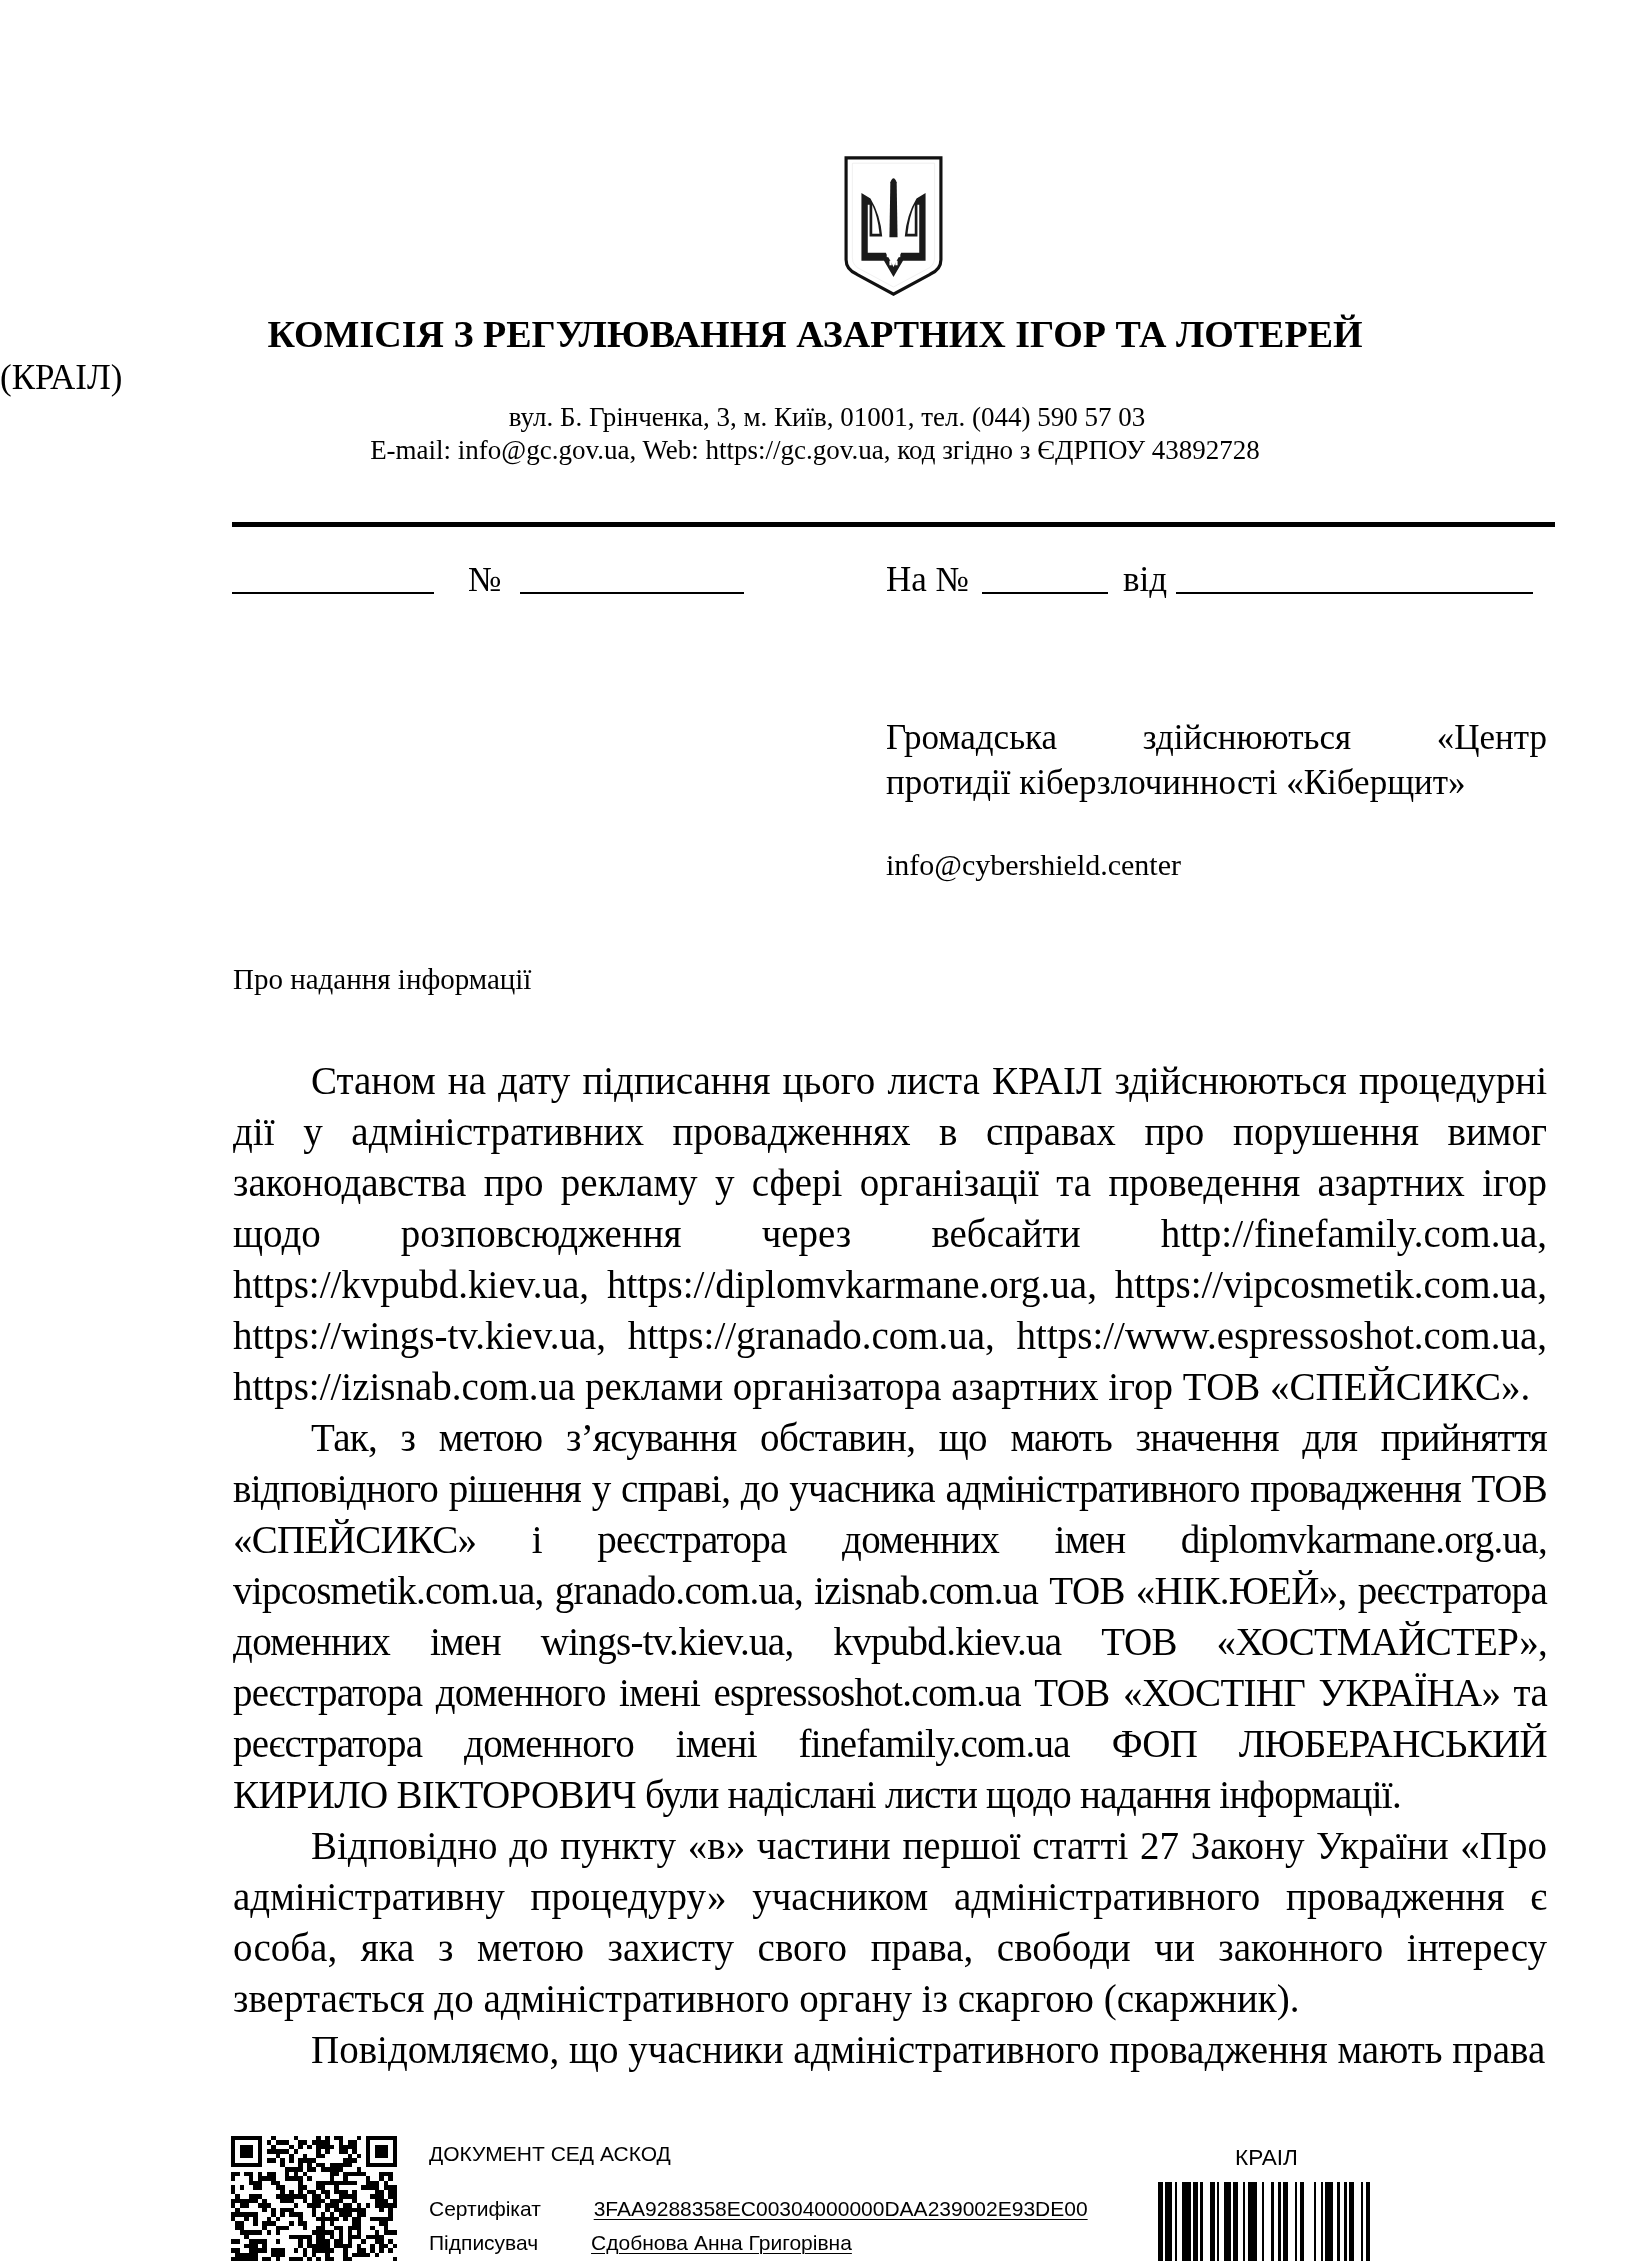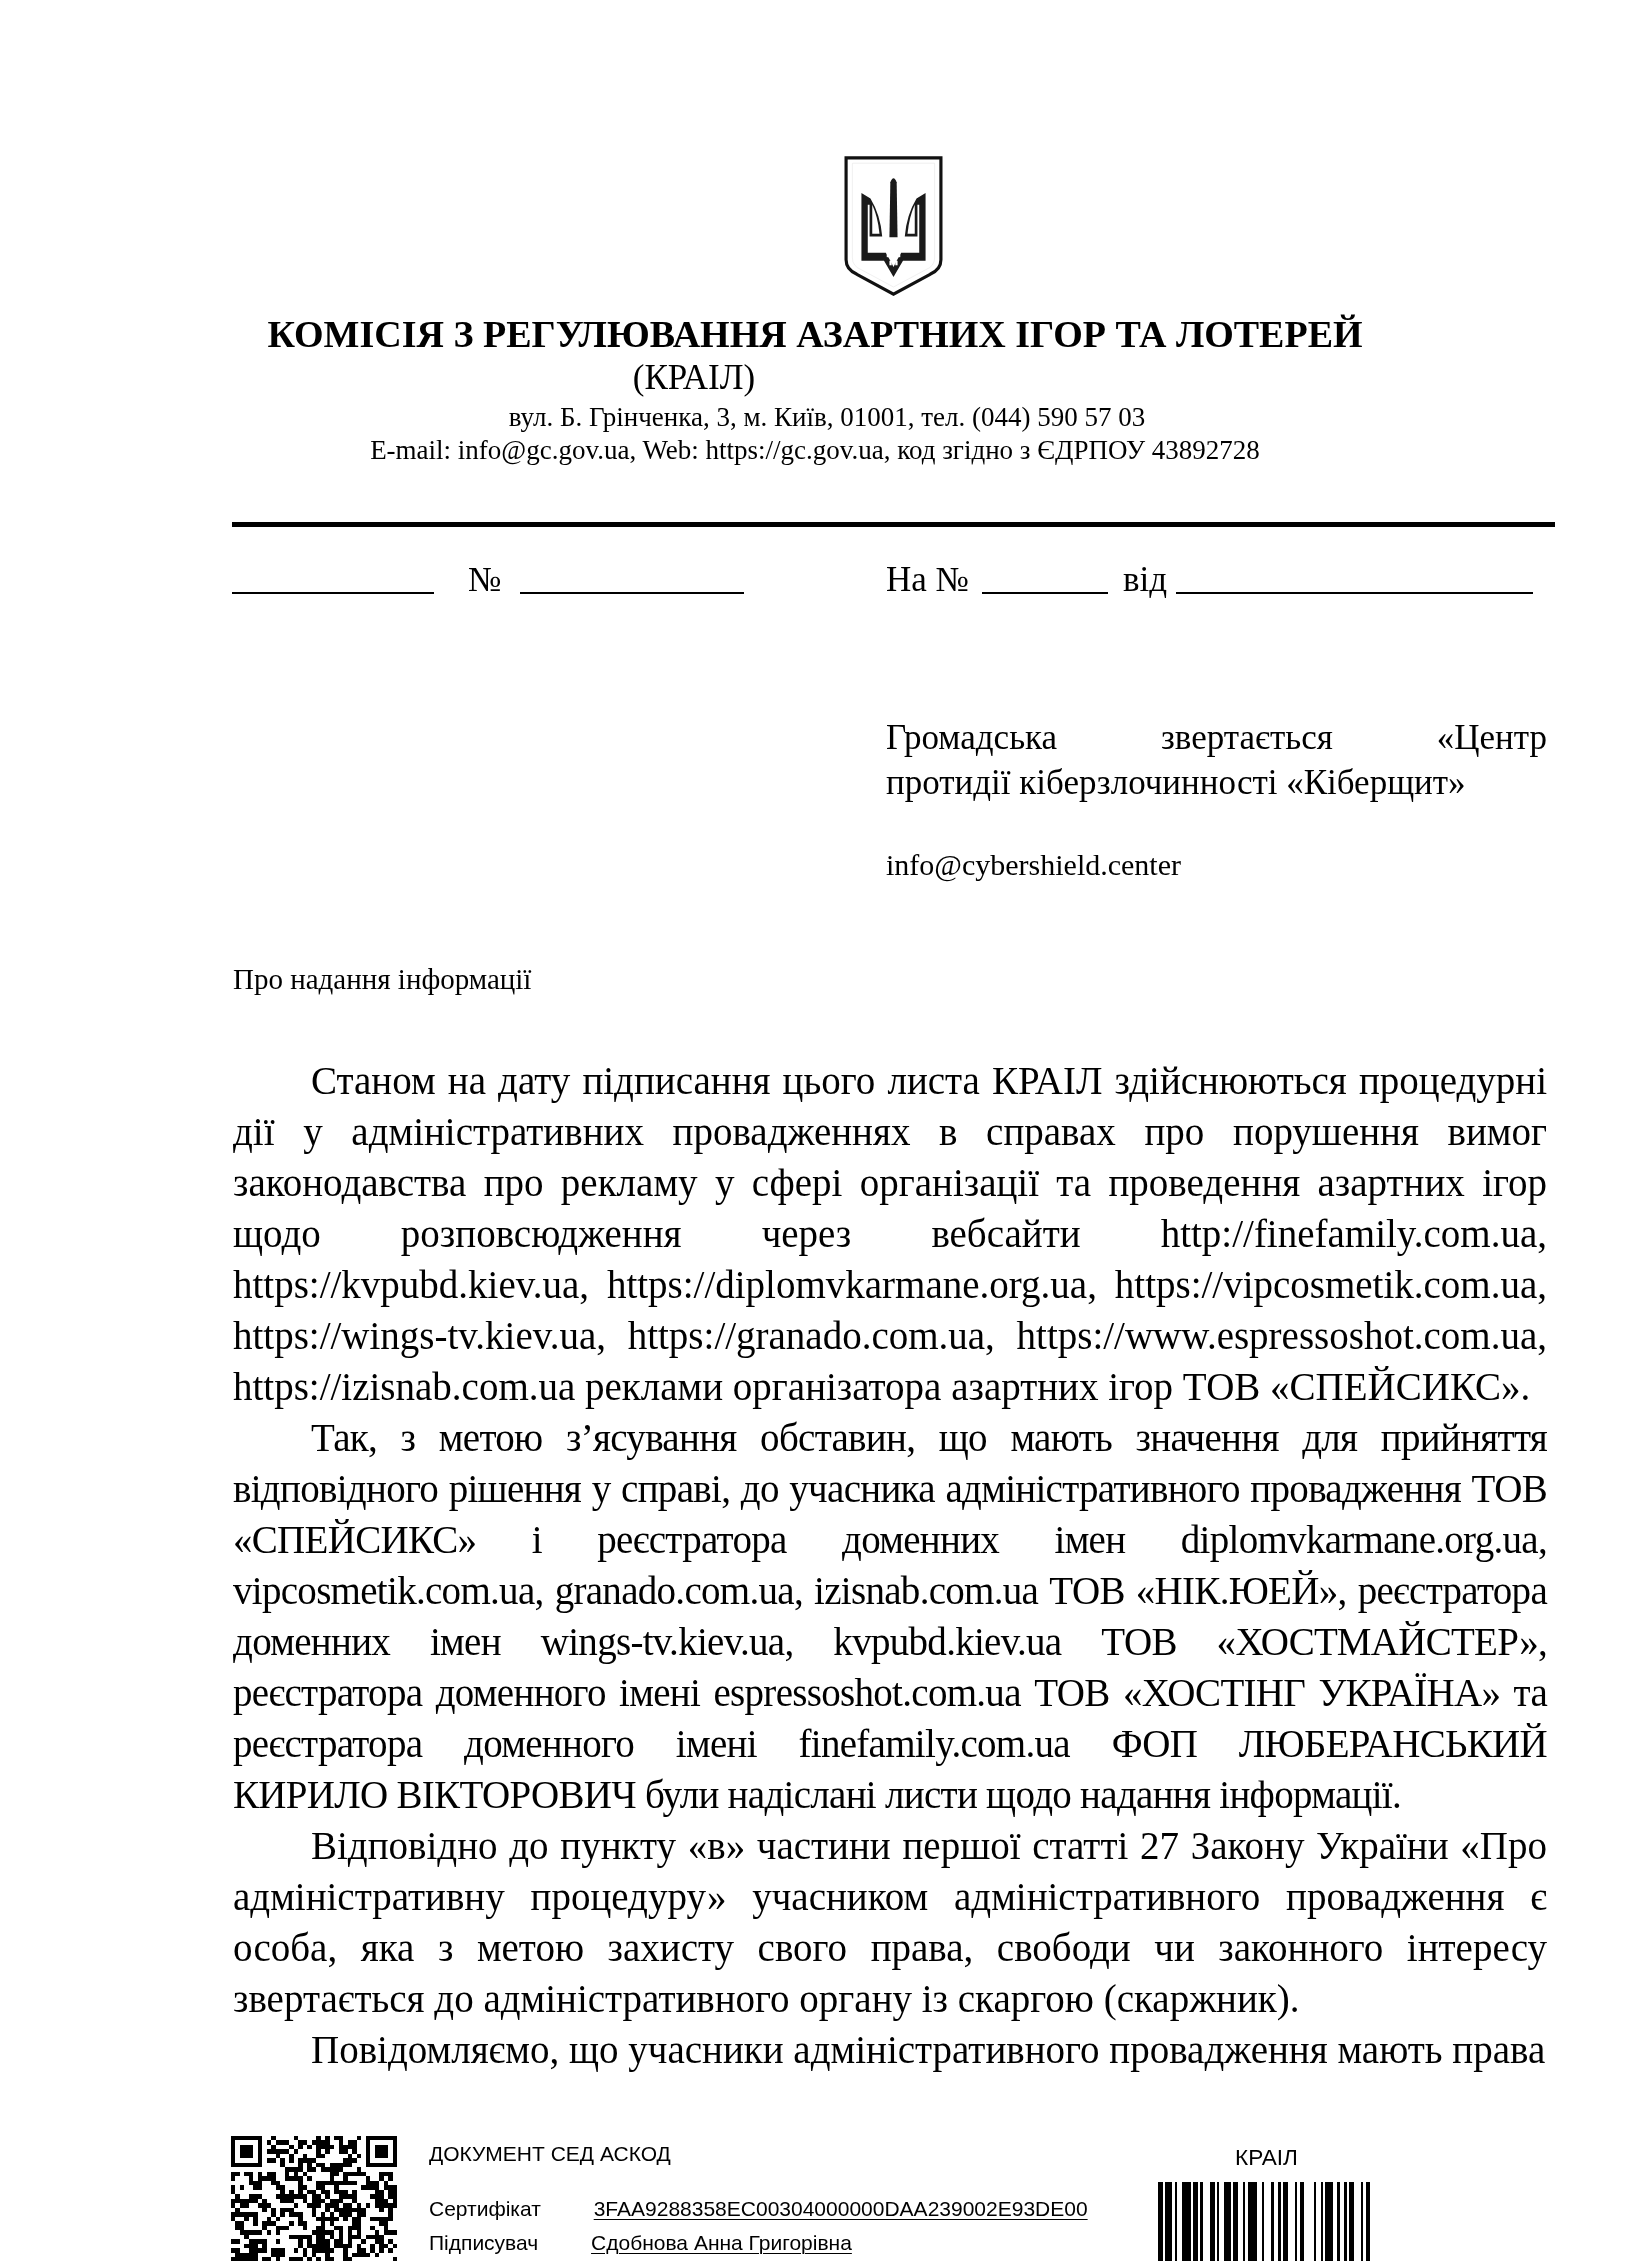--- a/index.html
+++ b/index.html
@@ -4,21 +4,21 @@
 <style>
   html, body { margin: 0; padding: 0; background: #ffffff; }
   body { width: 1630px; height: 2338px; position: relative; overflow: hidden; color: #000; }
   .serif { font-family: "Liberation Serif", "DejaVu Serif", serif; }
   .sans  { font-family: "Liberation Sans", "DejaVu Sans", sans-serif; }
   .abs { position: absolute; }
 
   
   #coat { left: 844px; top: 156px; width: 99px; height: 140px; }
   #org-title { left: 0; width: 1630px; top: 312px; text-align: center; font-weight: bold; font-size: 38px; line-height: 45px; }
-  #org-abbr  { left: 0; width: 1388px; top: 357px; text-align: center; font-size: 35px; line-height: 41px; }
+  #org-abbr  { left: 0; width: 1388px; top: 357px; text-align: left; font-size: 35px; line-height: 41px; }
   #org-addr  { left: 0; width: 1630px; top: 401px; text-align: center; font-size: 27px; line-height: 33px; padding-left: 12px; }
   #org-contacts { left: 0; width: 1630px; top: 434px; text-align: center; font-size: 27px; line-height: 33px; }
   #rule { left: 232px; top: 522px; width: 1323px; height: 4.5px; background: #000; }
 
   
   .ref { font-size: 35px; line-height: 41px; top: 559px; }
   .blank { position: absolute; height: 1.8px; background: #000; top: 592px; }
 
   
   #recipient { left: 886px; top: 715px; width: 661px; font-size: 35px; line-height: 45px; text-align: justify; text-align-last: justify; }
@@ -72,21 +72,21 @@
 <div class="blank" style="left:232px;width:202px"></div>
 <div class="abs serif ref" style="left:468px">№</div>
 <div class="blank" style="left:520px;width:224px"></div>
 <div class="abs serif ref" style="left:886px">На №</div>
 <div class="blank" style="left:982px;width:126px"></div>
 <div class="abs serif ref" style="left:1123px">від</div>
 <div class="blank" style="left:1176px;width:357px"></div>
 
 <div id="recipient" class="abs serif">
   <span>Громадська</span>
-  <span>звертається</span>
+  <span>здійснюються</span>
   <span>«Центр</span>
 </div>
 <div id="recipient-line2" class="abs serif">протидії кіберзлочинності «Кіберщит»</div>
 <div id="recipient-email" class="abs serif">info@cybershield.center</div>
 
 <div id="subject" class="abs serif">Про надання інформації</div>
 
 <div id="body" class="abs serif">
   <p>Станом на дату підписання цього листа КРАІЛ здійснюються процедурні дії у адміністративних провадженнях в справах про порушення вимог законодавства про рекламу у сфері організації та проведення азартних ігор щодо розповсюдження через вебсайти http://finefamily.com.ua, https://kvpubd.kiev.ua, https://diplomvkarmane.org.ua, https://vipcosmetik.com.ua, https://wings-tv.kiev.ua, https://granado.com.ua, https://www.espressoshot.com.ua, https://izisnab.com.ua реклами організатора азартних ігор ТОВ «СПЕЙСИКС».</p>
   <p class="tight">Так, з метою з’ясування обставин, що мають значення для прийняття відповідного рішення у справі, до учасника адміністративного провадження ТОВ «СПЕЙСИКС» і реєстратора доменних імен diplomvkarmane.org.ua, vipcosmetik.com.ua, granado.com.ua, izisnab.com.ua ТОВ «НІК.ЮЕЙ», реєстратора доменних імен wings-tv.kiev.ua, kvpubd.kiev.ua ТОВ «ХОСТМАЙСТЕР», реєстратора доменного імені espressoshot.com.ua ТОВ «ХОСТІНГ УКРАЇНА» та реєстратора доменного імені finefamily.com.ua ФОП ЛЮБЕРАНСЬКИЙ КИРИЛО ВІКТОРОВИЧ були надіслані листи щодо надання інформації.</p>

